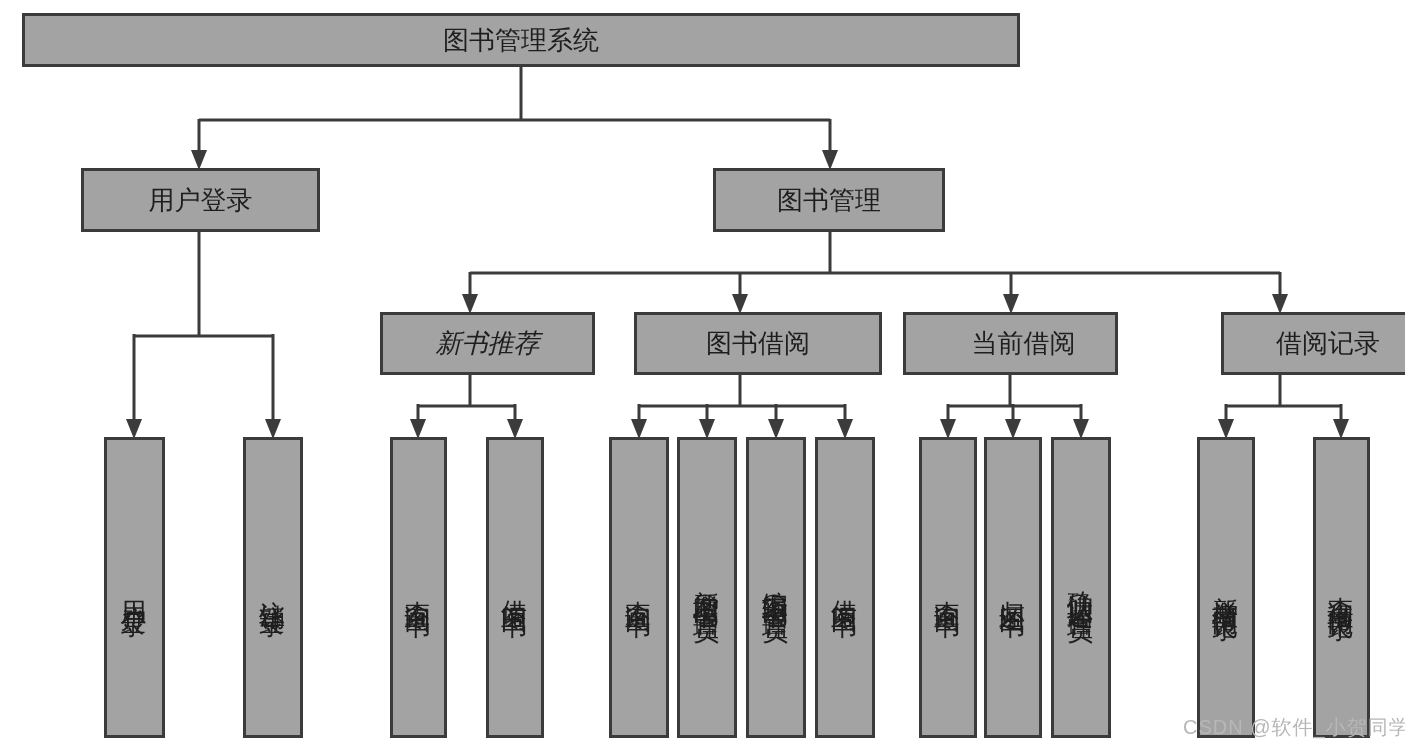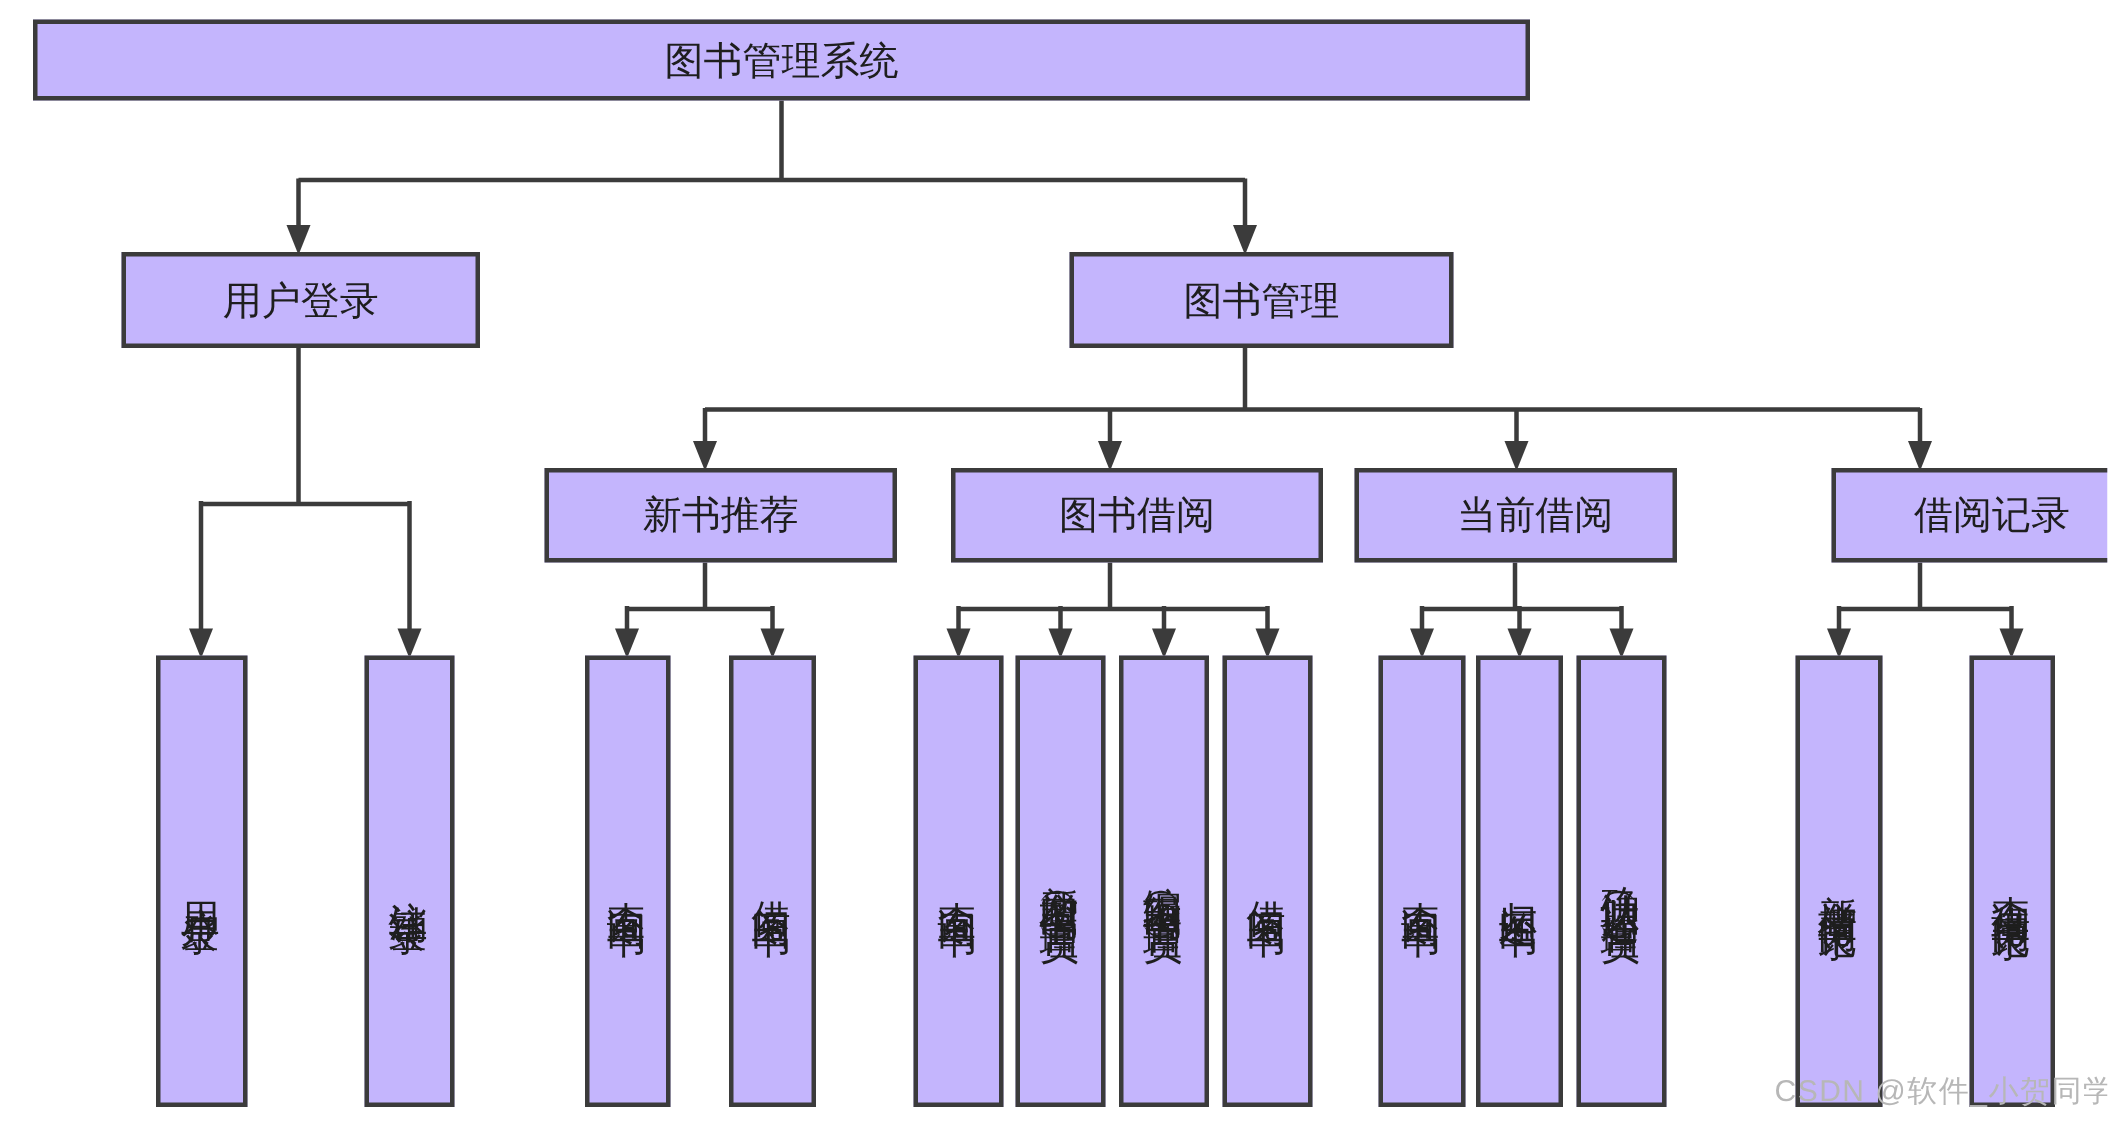--- a/index.html
+++ b/index.html
@@ -2,34 +2,34 @@
 <html><head>
 <meta charset="utf-8">
 <style>
   html,body{margin:0;padding:0;background:#ffffff;}
   .stage{
     position:relative;width:1405px;height:747px;background:#ffffff;
     font-family:"Liberation Sans","DejaVu Sans",sans-serif;overflow:hidden;
   }
   .connectors{position:absolute;left:0;top:0;z-index:1;}
   .node{
-    position:absolute;box-sizing:border-box;background:#c4b5fd;
+    position:absolute;box-sizing:border-box;background:#a3a3a3;
     border:3px solid #3b3b3b;z-index:2;color:#1e1e1e;
   }
   .hbox{display:flex;align-items:center;justify-content:center;font-size:26px;}
   .vbox span{
     position:absolute;left:50%;top:50%;transform:translate(-50%,-50%);
     writing-mode:vertical-rl;text-orientation:mixed;white-space:nowrap;
     font-size:26px;letter-spacing:4px;
   }
   
   #root{left:22px;top:13px;width:998px;height:54px;}
   #l2-user-login{left:81px;top:168px;width:239px;height:64px;}
-  #l2-book-mgmt{left:713px;top:168px;width:256px;height:64px;}
-  #l3-new-book{left:363px;top:312px;width:235px;height:63px;}
+  #l2-book-mgmt{left:713px;top:168px;width:232px;height:64px;}
+  #l3-new-book{left:380px;top:312px;width:215px;height:63px;font-style:italic;}
   #l3-book-borrow{left:634px;top:312px;width:248px;height:63px;}
   #l3-current-borrow{left:903px;top:312px;width:215px;height:63px;padding-left:26px;}
   #l3-borrow-records{left:1173px;top:312px;width:214px;height:63px;margin-left:48px;}
   .leaf{top:437px;height:301px;}
   #lf-user-login{left:104px;width:61px;}
   #lf-logout{left:243px;width:60px;}
   #lf-nbr-query{left:390px;width:57px;}
   #lf-nbr-borrow{left:486px;width:58px;}
   #lf-bb-query{left:609px;width:60px;}
   #lf-bb-add{left:677px;width:60px;}

